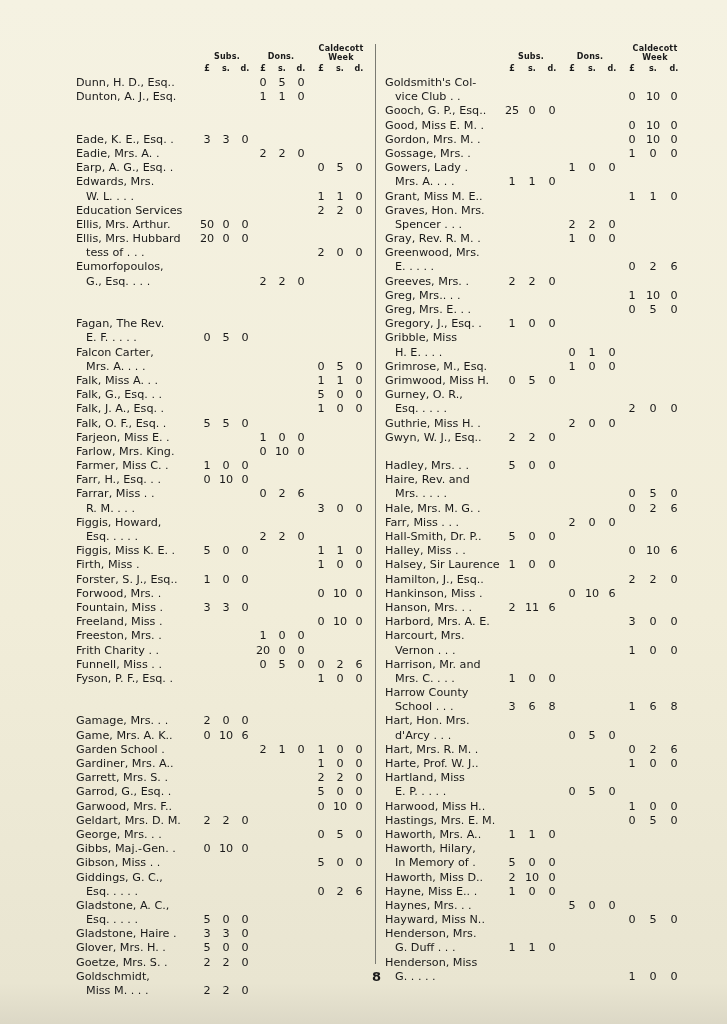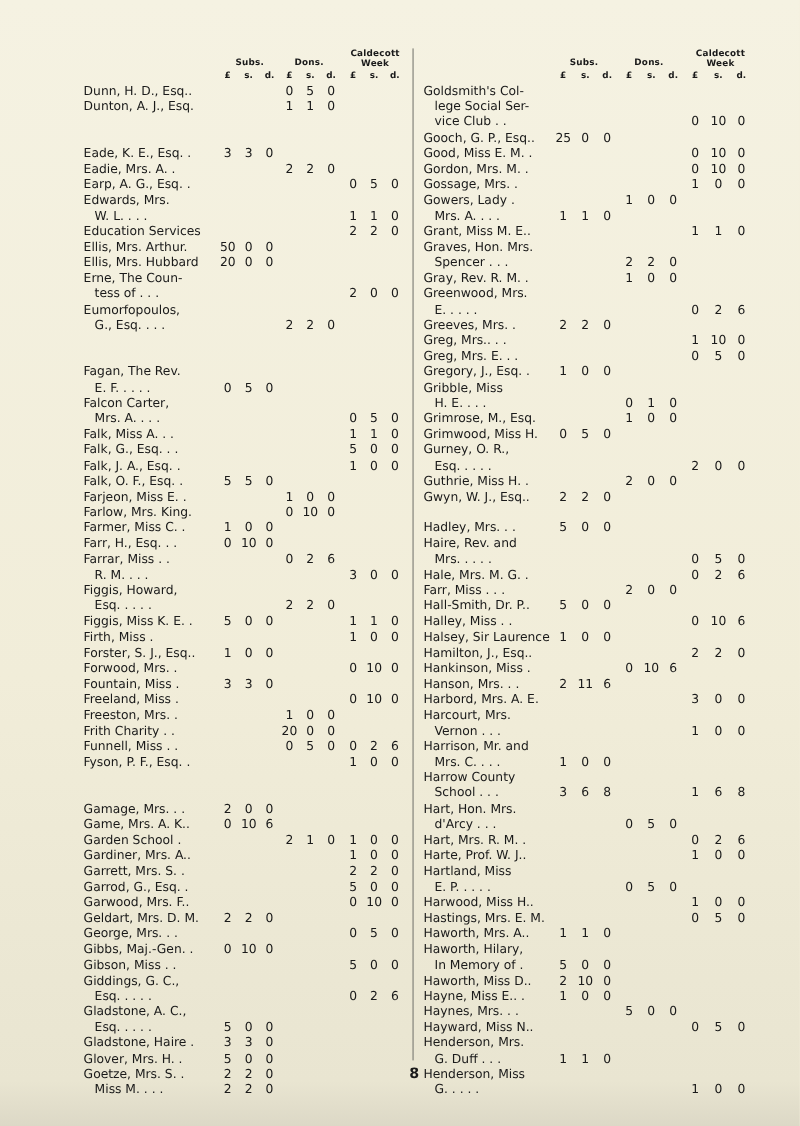--- a/index.html
+++ b/index.html
@@ -132,23 +132,20 @@
         </div>
         <div class="row">
           <span class="name">Ellis, Mrs. Hubbard</span>
           <span class="amt">
             <span style="left: 124px;">20</span>
             <span style="left: 143px;">0</span>
             <span style="left: 162px;">0</span>
           </span>
         </div>
         <div class="row">
-          <span class="name">Erne, The Coun-</span>
-        </div>
-        <div class="row">
           <span class="name indent">tess of   .   .   .</span>
           <span class="amt">
             <span style="left: 238px;">2</span>
             <span style="left: 257px;">0</span>
             <span style="left: 276px;">0</span>
           </span>
         </div>
         <div class="row">
           <span class="name">Eumorfopoulos,</span>
         </div>
@@ -498,20 +495,23 @@
             <span style="left: 162px;">0</span>
           </span>
         </div>
         <div class="row">
           <span class="name">Goetze, Mrs. S.  .</span>
           <span class="amt">
             <span style="left: 124px;">2</span>
             <span style="left: 143px;">2</span>
             <span style="left: 162px;">0</span>
           </span>
+        </div>
+        <div class="row">
+          <span class="name">Goldschmidt,</span>
         </div>
         <div class="row">
           <span class="name indent">Miss M. .   .   .</span>
           <span class="amt">
             <span style="left: 124px;">2</span>
             <span style="left: 143px;">2</span>
             <span style="left: 162px;">0</span>
           </span>
         </div>
       </div>
@@ -535,23 +535,20 @@
         <span style="left:240px">£</span>
         <span style="left:261px">s.</span>
         <span style="left:282px">d.</span>
       </div>
     </div>
     <div class="rows" id="rows-right">
         <div class="row">
           <span class="name">Goldsmith's Col-</span>
         </div>
         <div class="row">
-          <span class="name indent">lege Social Ser-</span>
-        </div>
-        <div class="row">
           <span class="name indent">vice Club   .   .</span>
           <span class="amt">
             <span style="left: 240px;">0</span>
             <span style="left: 261px;">10</span>
             <span style="left: 282px;">0</span>
           </span>
         </div>
         <div class="row">
           <span class="name">Gooch, G. P., Esq..</span>
           <span class="amt">

